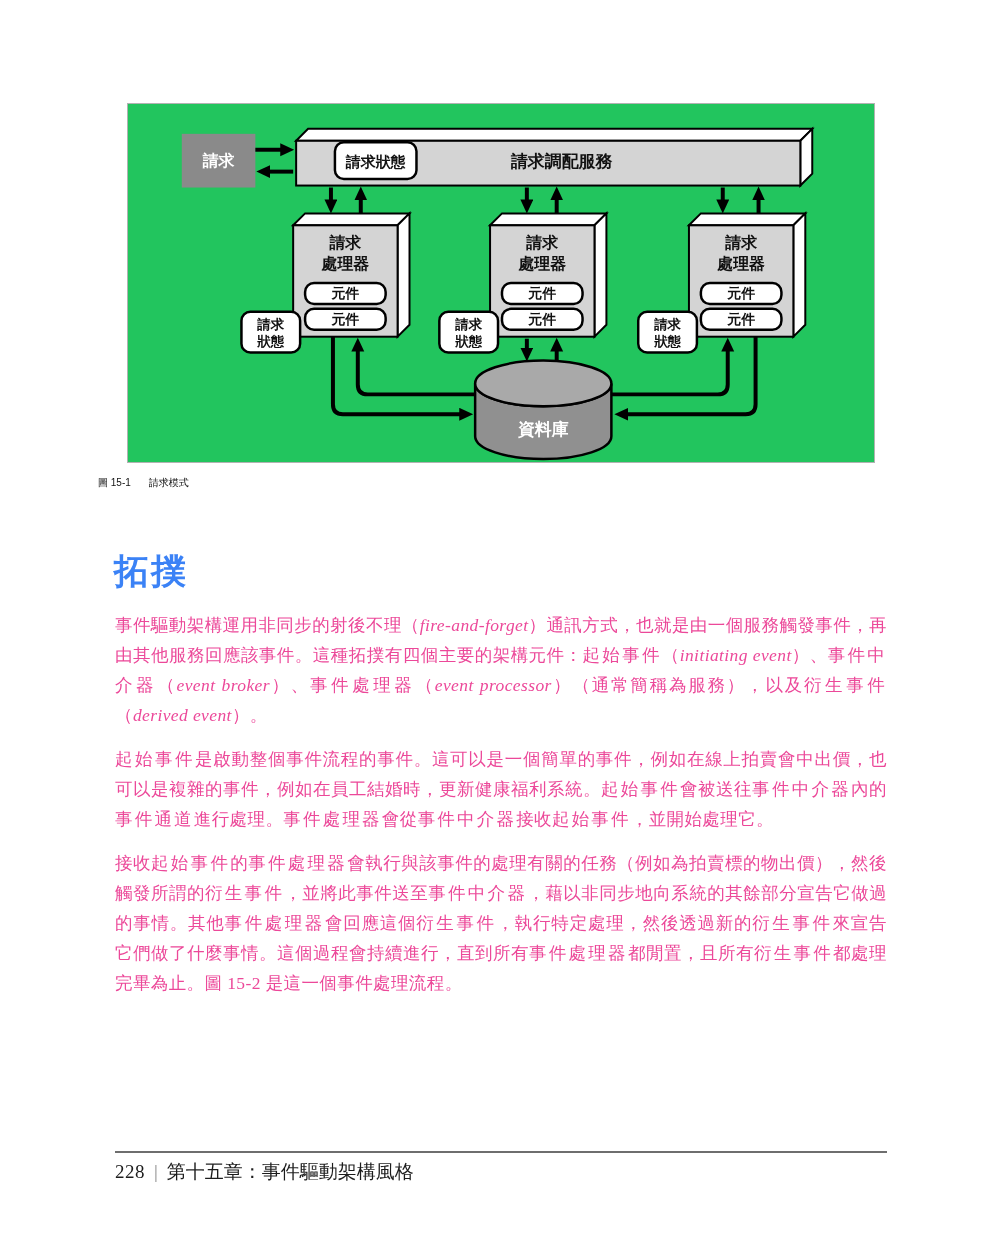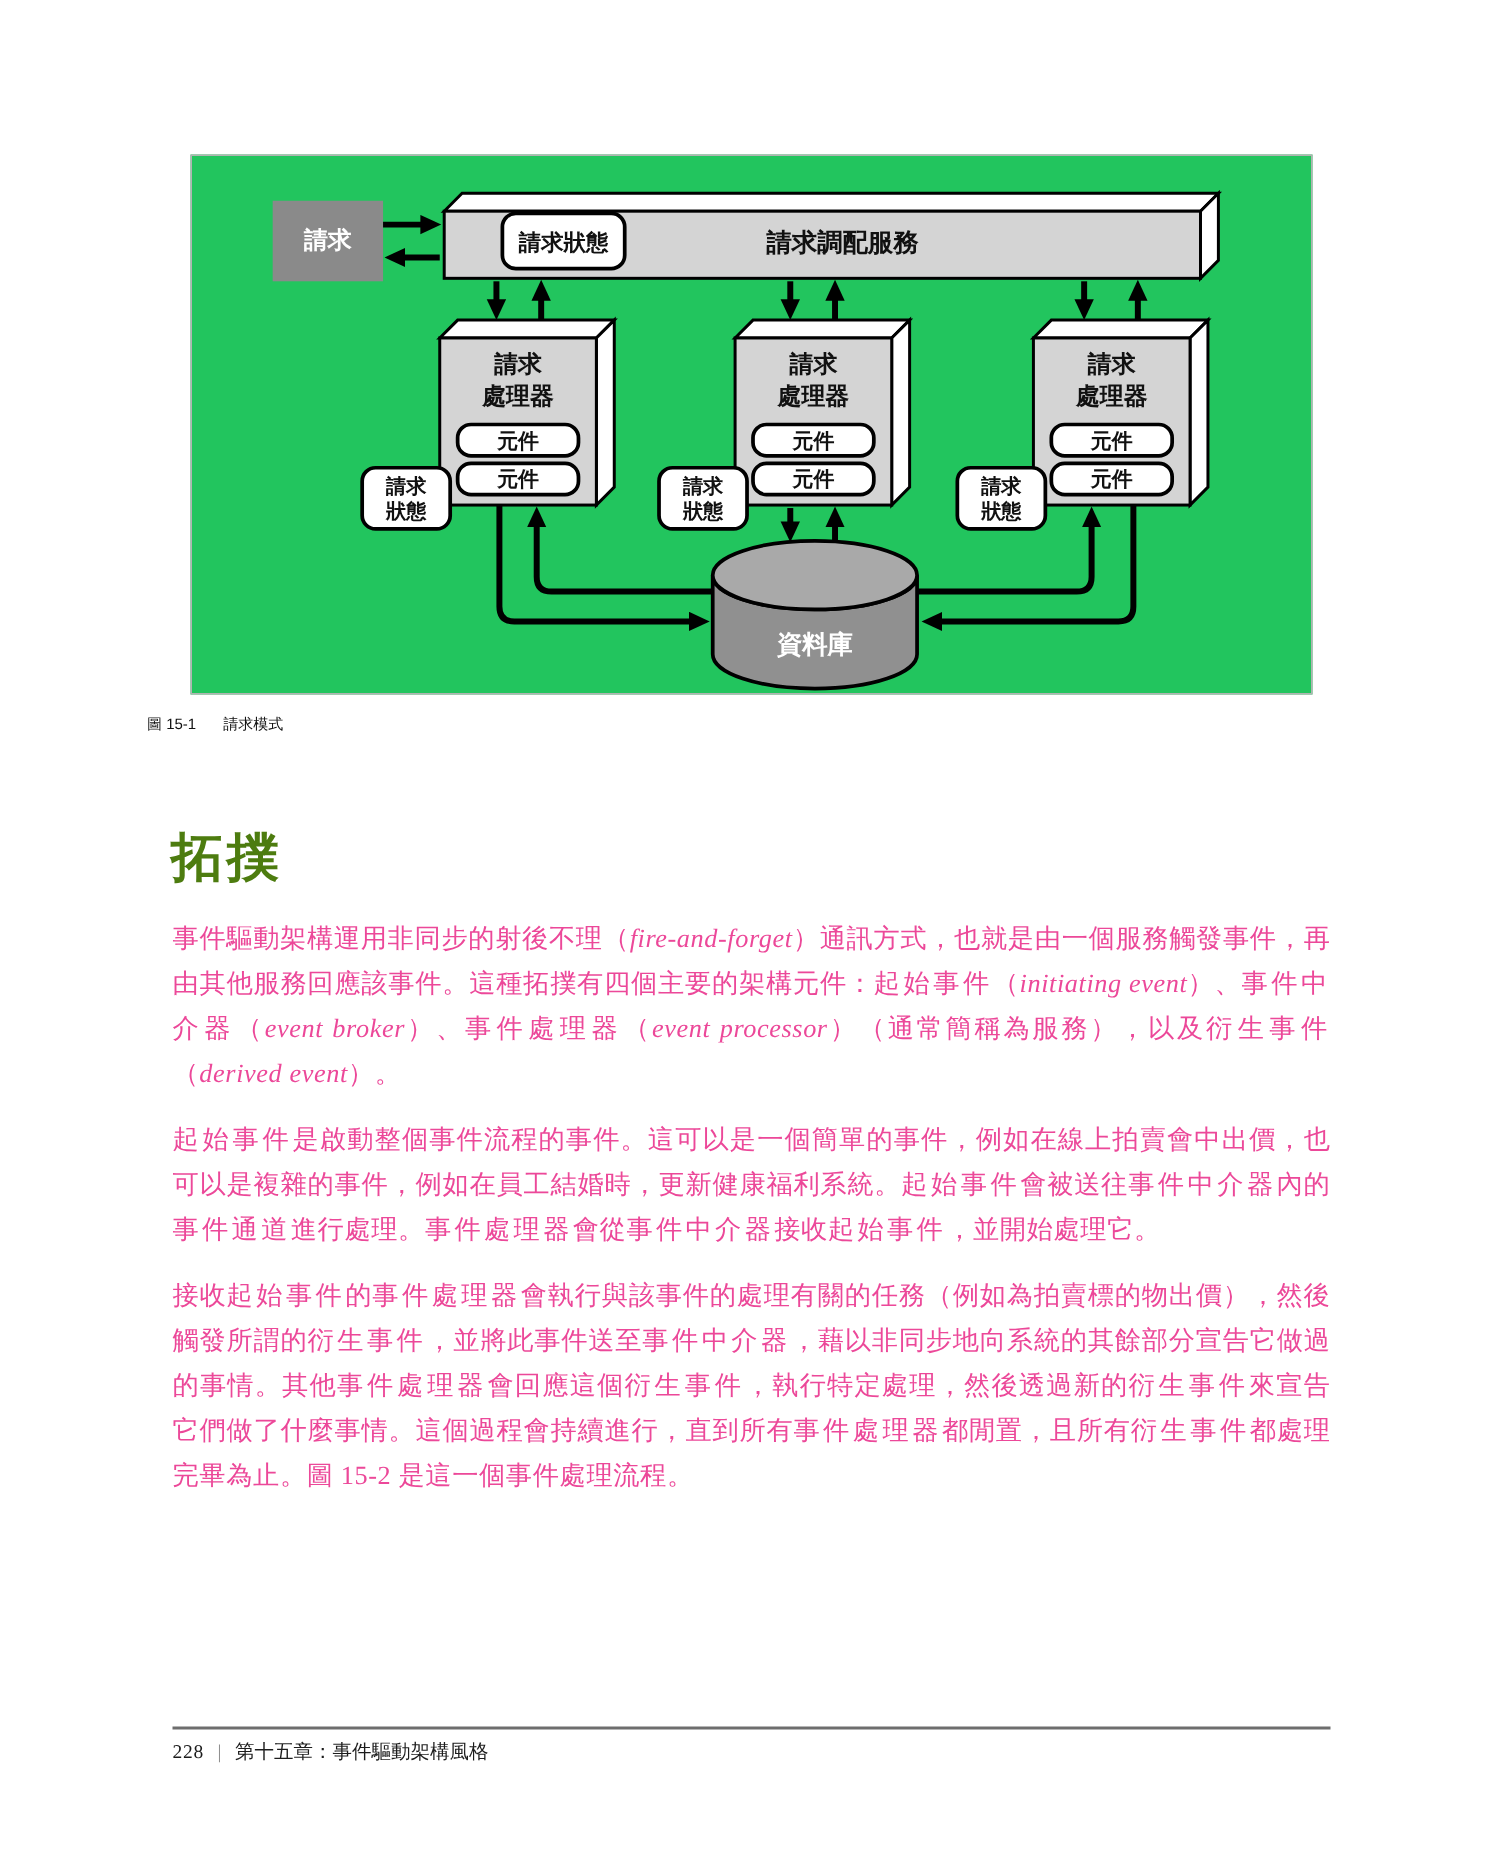--- a/index.html
+++ b/index.html
@@ -46,21 +46,21 @@
   }
   .figure-caption .cap-label { margin-right: 18px; }
   .section-heading {
     position: absolute;
     left: 114px;
     top: 548px;
     font-family: "Liberation Sans", sans-serif;
     font-size: 35px;
     font-weight: 700;
     letter-spacing: 2px;
-    color: #4d7c0f;
+    color: #3b82f6;
   }
   .body-text {
     position: absolute;
     left: 115px;
     top: 610px;
     width: 772px;
   }
   .body-text p {
     font-size: 17.5px;
     line-height: 30px;
@@ -82,21 +82,21 @@
     left: 115px;
     top: 1151px;
     width: 772px;
     border-top: 2px solid #6e6e6e;
   }
   .footer {
     position: absolute;
     left: 115px;
     top: 1159px;
     width: 772px;
-    font-size: 13px;
+    font-size: 19px;
     color: #1c1c1c;
     font-family: "Liberation Serif", serif;
   }
   .footer .page-num { letter-spacing: 0.5px; }
   .footer .divider { color: #8a8a8a; padding: 0 9px; }
 </style>
 </head>
 <body>
 
 <div class="page">

